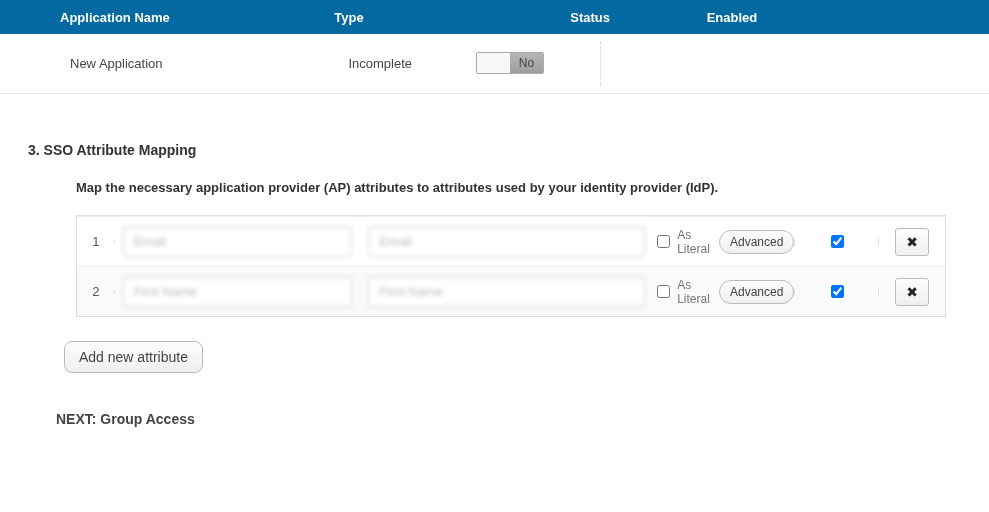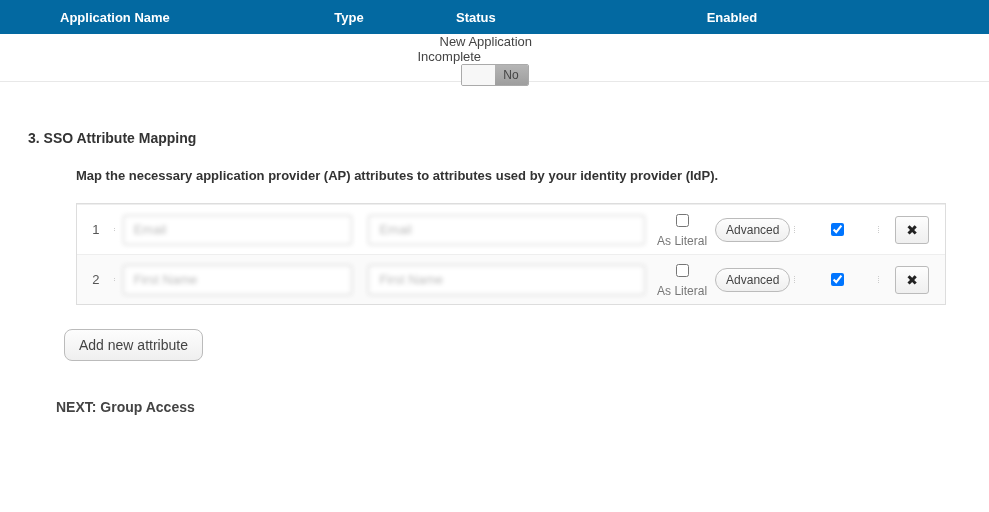--- a/index.html
+++ b/index.html
@@ -18,29 +18,28 @@
     color: #fff;
     height: 34px;
     align-items: center;
     font-weight: bold;
     font-size: 13px;
     gap: 24px;
   }
   .app-table-header > div { padding: 0 8px; }
   .col-name   { width: 250px; padding-left: 60px !important; }
   .col-type   { width: 150px; text-align: center; }
-  .col-status { width: 170px; text-align: left; }
+  .col-status { width: 170px; text-align: right; }
   .col-enabled{ width: 180px; text-align: center; }
   .app-table-row {
     display: flex;
     align-items: center;
-    height: 48px;
+    height: 60px;
     border-bottom: 1px solid #e8e8e8;
     position: relative;
-    flex-direction: column;
   }
   .app-table-row > div { padding: 0 8px; color:#444; }
   .app-table-row .col-name { padding-left: 70px !important; }
   .vert-sep {
     width: 1px;
     height: 44px;
     border-left: 1px dotted #ccc;
     align-self: center;
   }
   .toggle {
@@ -115,21 +114,21 @@
   .rcol-idx   { width: 40px; color:#555; position:relative;}
   .rcol-idx::after{
     content:"";
     position:absolute;
     right:0; top:6px; bottom:6px;
     border-left:1px dotted #ccc;
   }
   .rcol-app   { width: 260px; padding: 0 8px; }
   .rcol-bridge{ width: 310px; padding: 0 8px; }
   .rcol-literal{ width: 150px; font-size:12px; color:#777; }
-  .rcol-literal label{ display:flex; align-items:center; gap:4px;flex-direction:column;}
+  .rcol-literal label{ display:flex; align-items:center; gap:4px;}
   .rcol-req   { width: 90px; position:relative;}
   .rcol-req::before,
   .rcol-req::after{
     content:"";
     position:absolute;
     top:6px; bottom:6px;
     border-left:1px dotted #ccc;
   }
   .rcol-req::before{ left:0; }
   .rcol-req::after{ right:0; }

